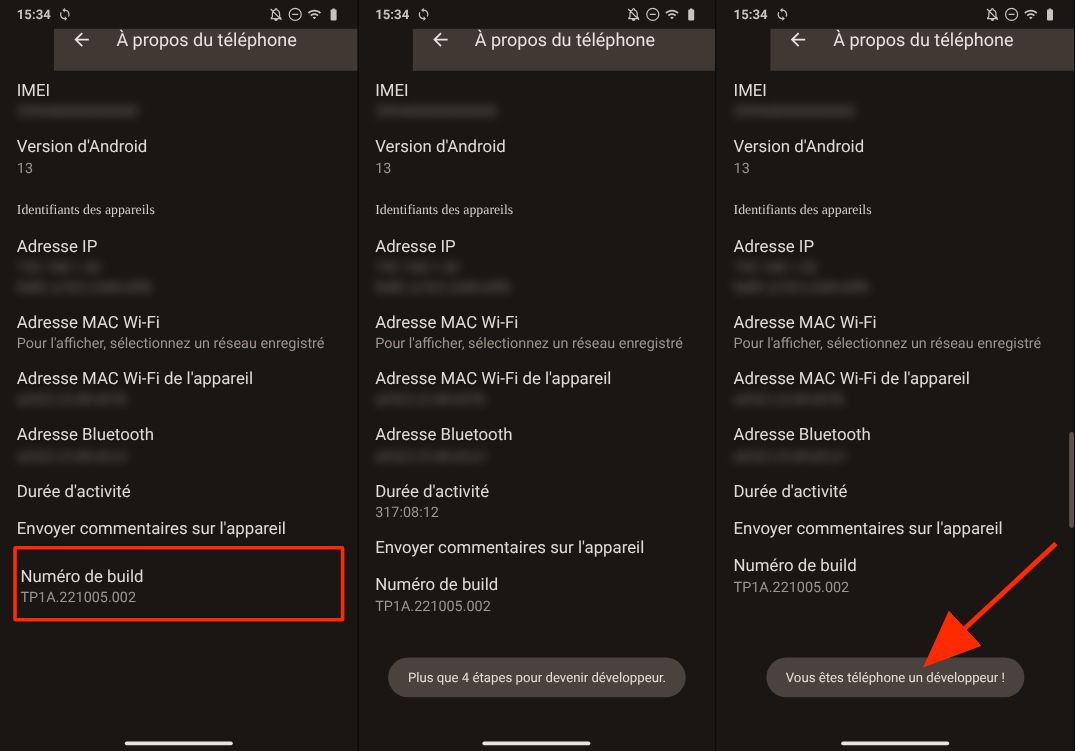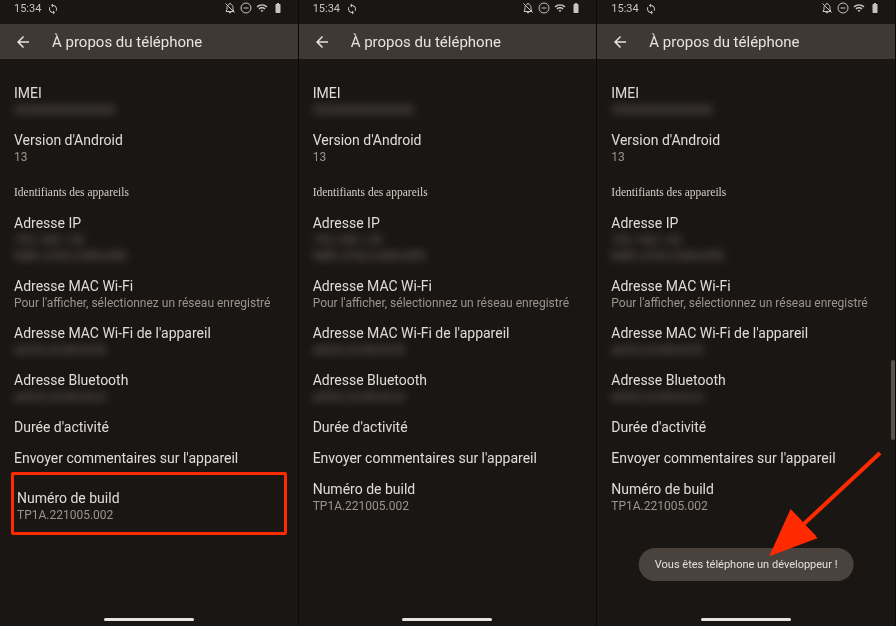--- a/index.html
+++ b/index.html
@@ -16,42 +16,42 @@
       height: 626px;
       position: relative;
       background: #1a1614;
       border-right: 1px solid #0a0808;
       overflow: hidden;
     }
     .phone:last-child { border-right: none; }
     .status-bar {
       height: 24px;
       display: flex;
-      align-items: flex-start;
+      align-items: center;
       justify-content: space-between;
       padding: 2px 14px;
       color: #c9c2be;
       font-size: 11px;
-      font-weight: 400;
+      font-weight: 700;
     }
     .sb-left { display: flex; align-items: center; gap: 6px; }
     .sb-right { display: flex; align-items: center; gap: 4px; }
     .sb-right svg { width: 12px; height: 12px; }
     .header {
       height: 35px;
       background: #3f3833;
       display: flex;
-      align-items: center;
       padding: 0 14px;
       gap: 20px;
       color: #e8e3df;
+      margin-left: 45px;
     }
     .back-arrow { width: 18px; height: 18px; display:flex; align-items:center; }
     .header-title { font-size: 15px; font-weight: 400; }
-    .content { padding: 17px 14px; color: #e8e3df; }
+    .content { padding: 0 14px; color: #e8e3df; }
     .item { padding: 9px 0 6px 0; }
     .item-title { font-size: 14px; font-weight: 400; color: #e0dbd7; }
     .item-sub { font-size: 12px; color: #9c948e; margin-top: 2px; }
     .item-sub.blurred {
       filter: blur(4px);
       -webkit-filter: blur(4px);
       opacity: 0.7;
     }
     .section-header {
       font-size: 11.5px;
@@ -238,29 +238,31 @@
     <div class="item">
       <div class="item-title">Adresse MAC Wi-Fi de l'appareil</div>
       <div class="item-sub blurred">a4:b2:c3:d4:e5:f6</div>
     </div>
     <div class="item">
       <div class="item-title">Adresse Bluetooth</div>
       <div class="item-sub blurred">a4:b2:c3:d4:e5:a1</div>
     </div>
     <div class="item">
       <div class="item-title">Durée d'activité</div>
+      <div class="item-sub">317:08:12</div>
     </div>
     <div class="item">
       <div class="item-title">Envoyer commentaires sur l'appareil</div>
     </div>
     <div class="item">
       <div class="item-title">Numéro de build</div>
       <div class="item-sub">TP1A.221005.002</div>
     </div>
   </div>
+  <div class="toast">Plus que 4 étapes pour devenir développeur.</div>
   <div class="nav-indicator"></div>
 </div>
 
 <div class="phone">
   <div class="status-bar">
     <div class="sb-left">
       <span>15:34</span>
       <svg viewBox="0 0 24 24" width="12" height="12" fill="#c9c2be">
           <path d="M12 4V1L8 5l4 4V6c3.31 0 6 2.69 6 6 0 1.01-.25 1.97-.7 2.8l1.46 1.46C19.54 15.03 20 13.57 20 12c0-4.42-3.58-8-8-8zm0 14c-3.31 0-6-2.69-6-6 0-1.01.25-1.97.7-2.8L5.24 7.74C4.46 8.97 4 10.43 4 12c0 4.42 3.58 8 8 8v3l4-4-4-4v3z"></path>
         </svg>

